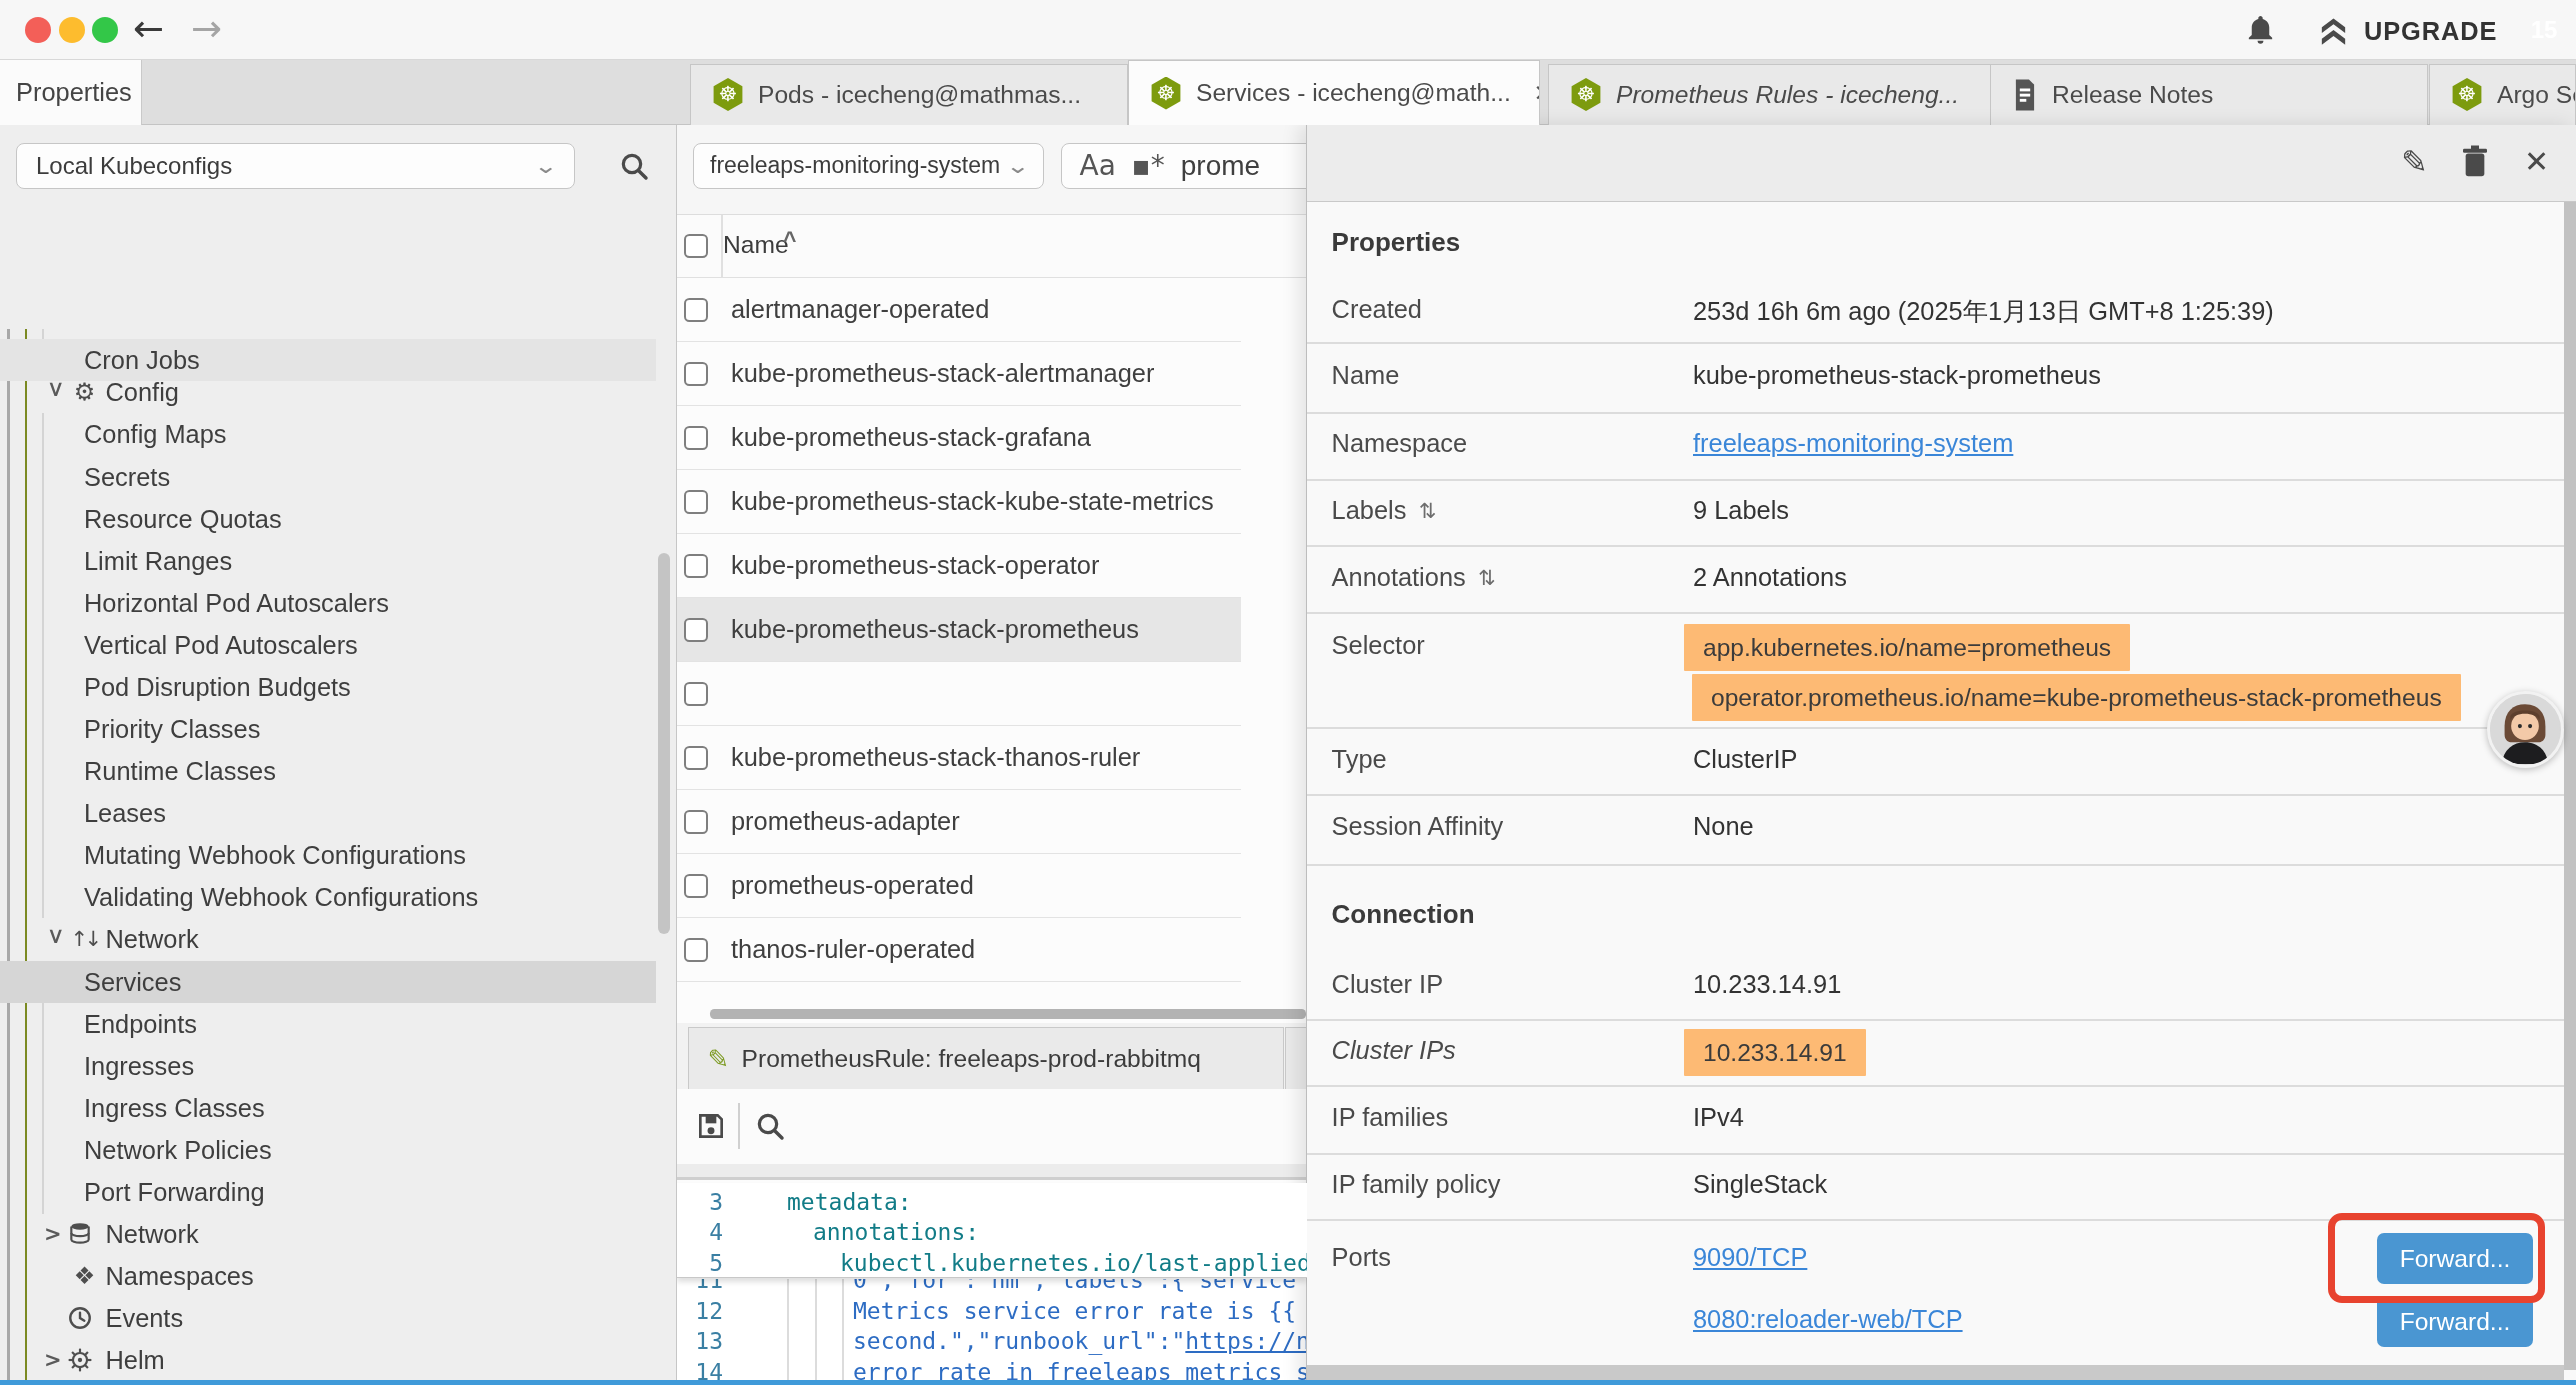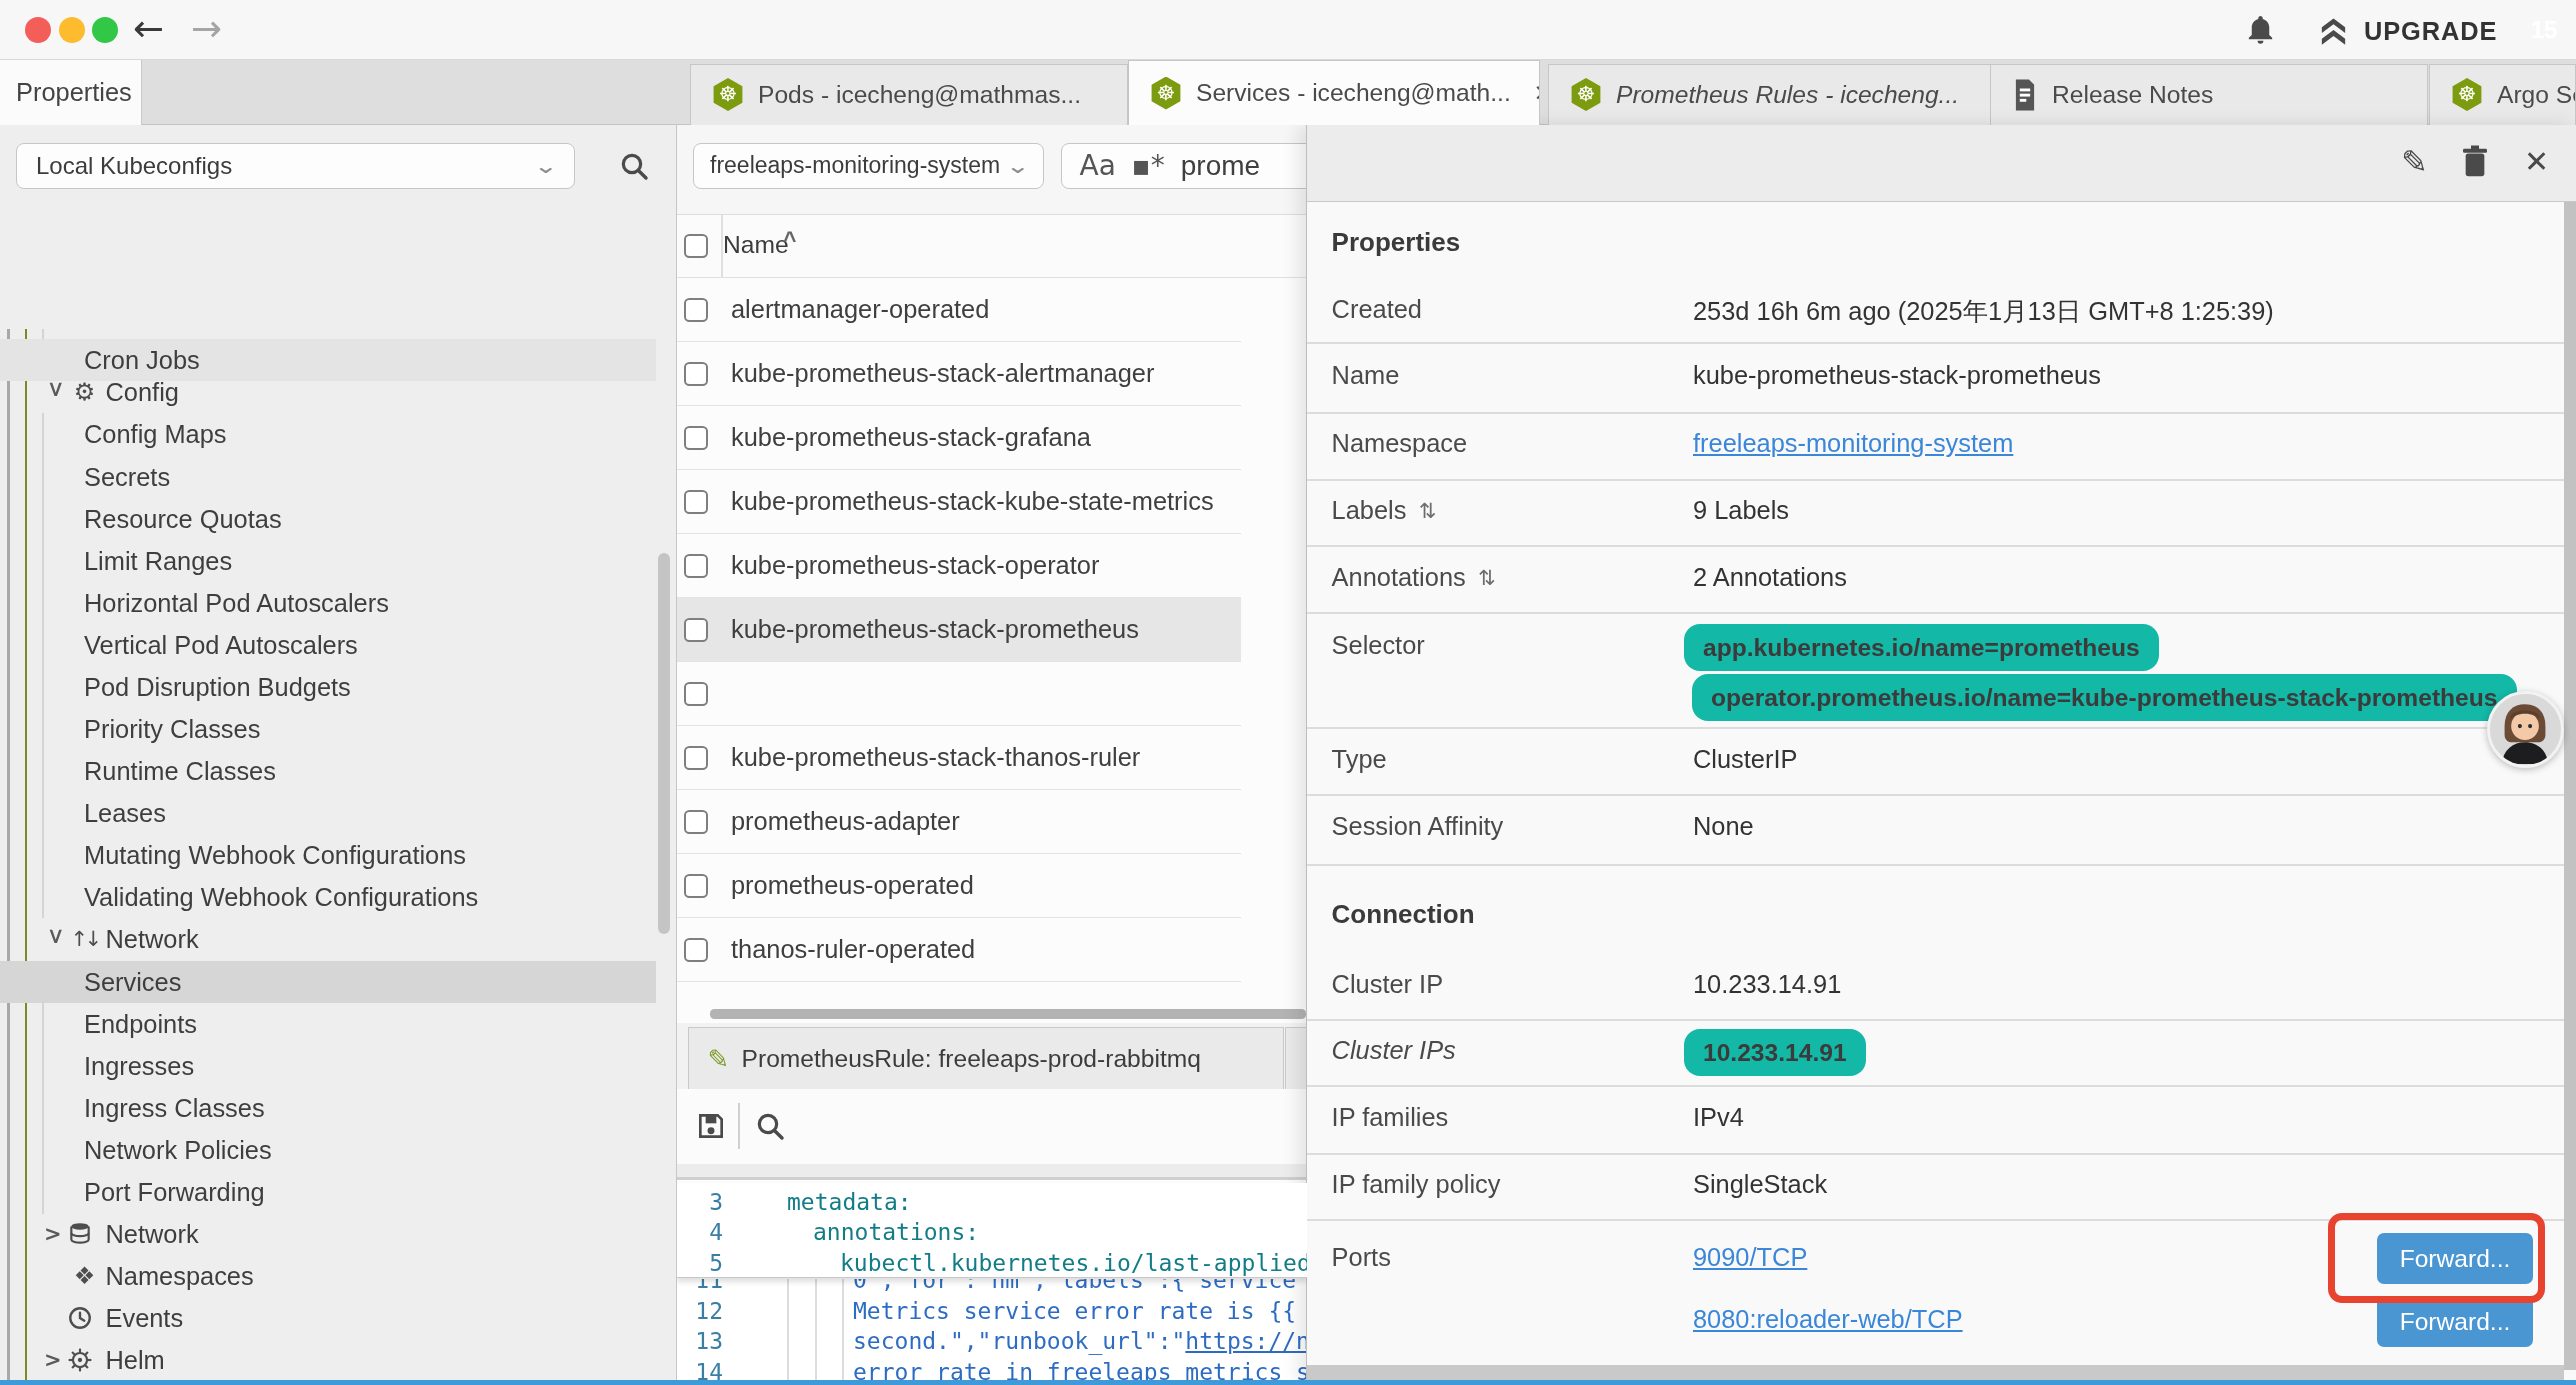--- a/index.html
+++ b/index.html
@@ -83,21 +83,21 @@
   #drawer { left:1306px; top:125px; width:1270px; height:1261px; background:#f9f9f9;
             border-left:1.8px solid #bdbdbd; box-shadow:-7px 0 17.5px rgba(0,0,0,0.10); overflow:hidden; }
   #drawer-header { left:0; top:0; width:1270px; height:77px; background:#ececec; border-bottom:1.8px solid #c9c9c9;
                    display:flex; align-items:center; }
   #drawer-title { margin-left:24.6px; font-size:26px; font-weight:bold; color:#333; }
   .hicon { color:#4a4a4a; }
   .dsep { left:0; width:1257px; height:1.8px; background:#dcdcdc; }
   .dlabel { left:24.6px; font-size:25.4px; color:#4a4a4a; white-space:nowrap; display:flex; gap:12.3px; align-items:center; }
   .dvalue { left:386px; font-size:25.4px; color:#333; white-space:nowrap; }
   .dlink  { color:#3a86d8; text-decoration:underline; }
-  .chip { background:#14b8a6; border-radius:16px; padding:9.6px 19px; font-size:24.6px; color:#3b3b3b; white-space:nowrap;font-weight:bold; }
+  .chip { background:#fdba74; border-radius:1px; padding:9.6px 19px; font-size:24.6px; color:#3b3b3b; white-space:nowrap; }
   .section-title { left:24.6px; font-size:26px; font-weight:bold; color:#3a3a3a; }
   .fwd-btn { left:1070px; width:156px; height:51px; background:#4a96d2; border:none; border-radius:7px;
              color:#fff; font-size:24.6px; font-family:"Liberation Sans",sans-serif; }
   #highlight-box { left:1021px; top:1088px; width:217px; height:90px; border:7px solid #e8432f; border-radius:14px; z-index:5; }
   .expander { color:#6d6d6d; font-size:21px; }
   #drawer-scrollbar { left:1257px; top:77px; width:12.3px; height:1168px; background:#c2c2c2; }
   #drawer-bottombar { left:0; top:1240px; width:1257px; height:16px; background:#c9c9c9; }
   #avatar { left:1180px; top:566px; width:77px; height:77px; border-radius:50%; background:#d9d9d9;
             border:3.5px solid #f2f2f2; box-shadow:0 1.8px 7px rgba(0,0,0,0.25); z-index:6; overflow:hidden; }
 

